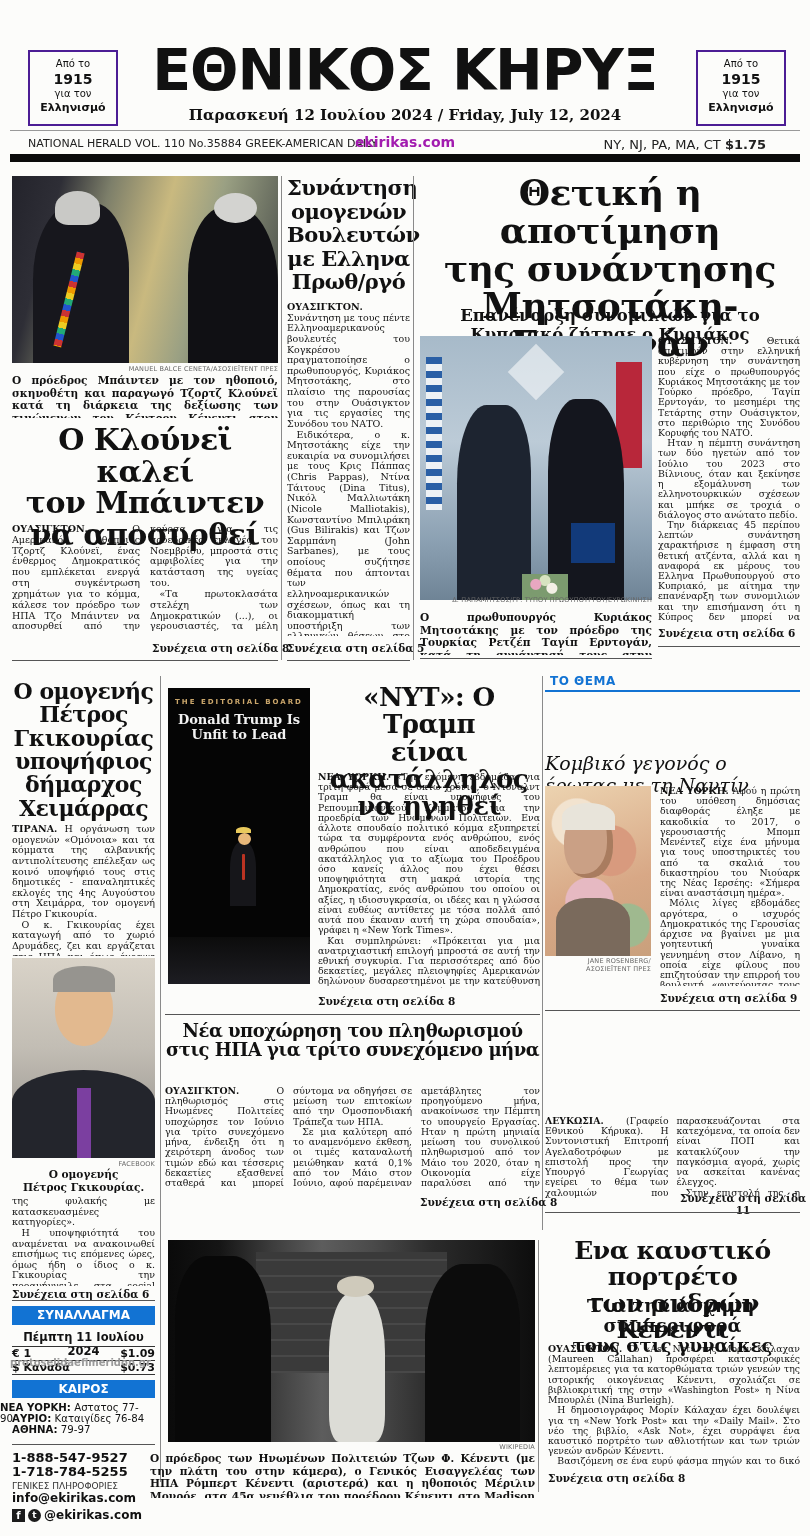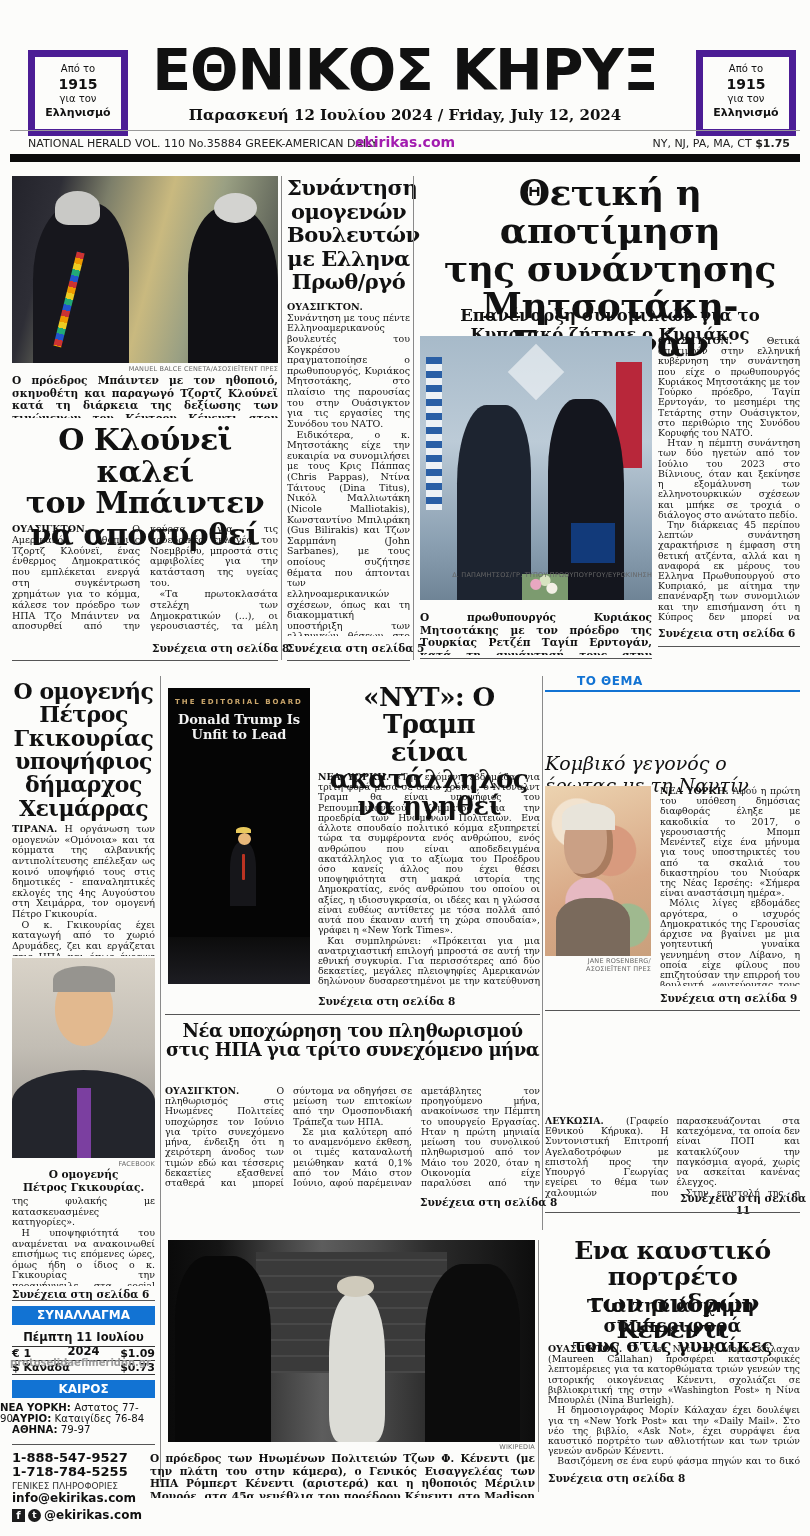--- a/index.html
+++ b/index.html
@@ -14,21 +14,21 @@
   .bodytxt b{font-weight:bold;}
   .bodytxt .bt{white-space:pre-line;}
   .cont{font-weight:bold;font-size:10.5px;font-family:"DejaVu Serif",serif;text-align:center;}
   .credit{font-size:6.5px;color:#666;text-align:right;font-family:"DejaVu Sans",sans-serif;letter-spacing:.2px;}
   .caption{font-weight:bold;font-size:10.6px;line-height:1.2;text-align:justify;}
   .vrule{width:1px;background:#8a8a8a;}
   .hrule{height:1px;background:#555;}
   .btn{background:#1273d3;color:#fff;font-family:"DejaVu Sans",sans-serif;font-weight:bold;
        text-align:center;font-size:12px;}
   .sans{font-family:"DejaVu Sans",sans-serif;}
-  .mast-box{border:7px solid #4c1d95;text-align:center;padding-top:6px;line-height:1.25;
+  .mast-box{border:2px solid #4c1d95;text-align:center;padding-top:6px;line-height:1.25;
             font-family:"DejaVu Sans",sans-serif;}
   .photo{overflow:hidden;position:absolute;}
   .kicker{color:#1273d3;font-family:"DejaVu Sans",sans-serif;font-weight:bold;font-size:12px;letter-spacing:.5px;}
   .exrow{display:flex;justify-content:space-between;font-family:"DejaVu Sans",sans-serif;
          font-weight:bold;font-size:11px;border-bottom:1px solid #333;}
   .wline{font-family:"DejaVu Sans",sans-serif;font-size:10.2px;}
   .wline b{font-weight:bold;}
 </style>
 </head>
 <body>
@@ -46,21 +46,21 @@
     <div style="font-size:14px;font-weight:bold;">1915</div>
     <div style="font-size:10px;">για τον</div>
     <div style="font-size:11px;font-weight:bold;">Ελληνισμό</div>
   </div>
   <div class="abs sans" style="left:0;right:0;top:42px;text-align:center;font-weight:900;font-size:57px;letter-spacing:-1px;line-height:1;">ΕΘΝΙΚΟΣ ΚΗΡΥΞ</div>
   <div class="abs" style="left:0;right:0;top:106px;text-align:center;font-weight:bold;font-size:15px;">Παρασκευή 12 Ιουλίου 2024 / Friday, July 12, 2024</div>
   <div class="abs hrule" style="left:10px;top:130px;width:790px;background:#999;"></div>
 
   <div class="abs sans" style="left:28px;top:137px;font-size:11px;color:#222;">NATIONAL HERALD VOL. 110  No.35884  GREEK-AMERICAN DAILY</div>
   <div class="abs sans" style="left:0;right:0;top:134px;text-align:center;font-weight:bold;font-size:14px;color:#a21caf;">ekirikas.com</div>
-  <div class="abs sans" style="right:20px;top:137px;font-size:11px;color:#222;">
+  <div class="abs sans" style="right:44px;top:137px;font-size:13px;color:#222;">
     <span>NY, NJ, PA, MA, CT</span>
     <b>$1.75</b>
   </div>
   <div class="abs" style="left:10px;top:154px;width:790px;height:8px;background:#0b0b0b;"></div>
 
   <div class="photo" style="left:12px;top:176px;width:266px;height:187px;background:linear-gradient(105deg,#23232b 0%,#2e2e36 16%,#7d7f6a 32%,#c9b97f 52%,#9aa083 68%,#3f4342 100%);">
     <div style="position:absolute;left:8%;top:14%;width:36%;height:90%;background:#17171d;border-radius:46% 40% 0 0;"></div>
     <div style="position:absolute;left:16%;top:8%;width:17%;height:18%;background:#c9c9c6;border-radius:50% 50% 30% 30%;"></div>
     <div style="position:absolute;left:20%;top:40%;width:8px;height:52%;background:repeating-linear-gradient(180deg,#c33 0 6px,#e90 6px 12px,#ec2 12px 18px,#2a7 18px 24px,#25c 24px 30px);transform:rotate(14deg);"></div>
     <div style="position:absolute;right:0;top:16%;width:34%;height:88%;background:#101014;border-radius:42% 48% 0 0;"></div>
@@ -97,21 +97,21 @@
   <div class="abs" style="left:420px;top:306px;width:380px;text-align:center;font-weight:bold;font-size:16.5px;">Επανέναρξη συνομιλιών για το Κυπριακό ζήτησε ο Κυριάκος</div>
   <div class="photo" style="left:420px;top:336px;width:232px;height:264px;background:linear-gradient(180deg,#a7bac9 0%,#bccbd7 40%,#8ba0b2 78%,#6f8496 100%);">
     <div style="position:absolute;left:6px;top:8%;width:16px;height:58%;background:repeating-linear-gradient(180deg,#2a5fa5 0 7px,#eef2f5 7px 14px);"></div>
     <div style="position:absolute;right:10px;top:10%;width:26px;height:40%;background:#b8273a;"></div>
     <div style="position:absolute;left:50%;top:6%;width:40px;height:40px;transform:translateX(-50%) rotate(45deg);background:rgba(255,255,255,.55);"></div>
     <div style="position:absolute;left:16%;top:26%;width:32%;height:74%;background:#1d2430;border-radius:40% 34% 0 0;"></div>
     <div style="position:absolute;right:12%;top:24%;width:33%;height:76%;background:#14161e;border-radius:36% 42% 0 0;"></div>
     <div style="position:absolute;right:16%;bottom:14%;width:44px;height:40px;background:#123a7a;"></div>
     <div style="position:absolute;left:44%;bottom:0;width:46px;height:26px;background:radial-gradient(circle at 30% 40%,#e8a7c0 0 5px,transparent 6px),radial-gradient(circle at 65% 55%,#f3f0e5 0 5px,transparent 6px),radial-gradient(circle at 50% 25%,#d7e3c0 0 5px,transparent 6px),#7c9b6f;"></div>
   </div>
-  <div class="abs credit" style="left:420px;top:571px;width:232px;">Δ. ΠΑΠΑΜΗΤΣΟΣ/ΓΡ. ΤΥΠΟΥ ΠΡΩΘΥΠΟΥΡΓΟΥ/ΕΥΡΩΚΙΝΗΣΗ</div>
+  <div class="abs credit" style="left:420px;top:596px;width:232px;">Δ. ΠΑΠΑΜΗΤΣΟΣ/ΓΡ. ΤΥΠΟΥ ΠΡΩΘΥΠΟΥΡΓΟΥ/ΕΥΡΩΚΙΝΗΣΗ</div>
   <div class="abs caption" style="left:420px;top:611px;width:232px;height:44px;overflow:hidden;">Ο πρωθυπουργός Κυριάκος Μητσοτάκης με τον πρόεδρο της Τουρκίας Ρετζέπ Ταγίπ Ερντογάν, κατά τη συνάντησή τους στην Ουάσιγκτον την Τετάρτη 10 Ιουλίου.</div>
   <div class="abs hrule" style="left:420px;top:658px;width:232px;"></div>
   <div class="abs bodytxt" style="left:658px;top:336px;width:142px;height:286px;font-size:9.3px;line-height:1.1;"><b>ΟΥΑΣΙΓΚΤΟΝ.</b> <span class="bt">Θετικά αποτιμούν στην ελληνική κυβέρνηση την συνάντηση που είχε ο πρωθυπουργός Κυριάκος Μητσοτάκης με τον Τούρκο πρόεδρο, Ταγίπ Ερντογάν, το μεσημέρι της Τετάρτης στην Ουάσιγκτον, στο περιθώριο της Συνόδου Κορυφής του ΝΑΤΟ.
  Ηταν η πέμπτη συνάντηση των δύο ηγετών από τον Ιούλιο του 2023 στο Βίλνιους, όταν και ξεκίνησε η εξομάλυνση των ελληνοτουρκικών σχέσεων και μπήκε σε τροχιά ο διάλογος στο ανώτατο πεδίο.
  Την διάρκειας 45 περίπου λεπτών συνάντηση χαρακτήρισε η έμφαση στη θετική ατζέντα, αλλά και η αναφορά εκ μέρους του Ελληνα Πρωθυπουργού στο Κυπριακό, με αίτημα την επανέναρξη των συνομιλιών και την επισήμανση ότι η Κύπρος δεν μπορεί να παραμένει διαιρεμένη.
  Οι δύο ηγέτες συμφώνησαν στο αμοιβαίο όφελος από τη διατήρηση κλίματος ηρεμίας στις διμερείς σχέσεις και πως πρέπει να εντατικοποιήσουν τη συνεργασία για την επίτευξη του στό-</span></div>
   <div class="abs cont" style="left:658px;top:627px;">Συνέχεια στη σελίδα 6</div>
   <div class="abs hrule" style="left:658px;top:646px;width:142px;"></div>
 
   <div class="abs vrule" style="left:160px;top:676px;height:806px;"></div>
@@ -176,21 +176,21 @@
   <div class="abs hl" style="left:318px;top:684px;width:222px;font-size:26px;">«ΝΥΤ»: Ο Τραμπ
 είναι ακατάλληλος
 να ηγηθεί</div>
   <div class="abs bodytxt" style="left:318px;top:772px;width:222px;height:216px;font-size:9.3px;line-height:1.1;"><b>ΝΕΑ ΥΟΡΚΗ.</b> <span class="bt">«Την επόμενη εβδομάδα, για τρίτη φορά μέσα σε οκτώ χρόνια, ο Ντόναλντ Τραμπ θα είναι υποψήφιος του Ρεπουμπλικανικού Κόμματος για την προεδρία των Ηνωμένων Πολιτειών. Ενα άλλοτε σπουδαίο πολιτικό κόμμα εξυπηρετεί τώρα τα συμφέροντα ενός ανθρώπου, ενός ανθρώπου που είναι αποδεδειγμένα ακατάλληλος για το αξίωμα του Προέδρου όσο κανείς άλλος που έχει θέσει υποψηφιότητα στη μακρά ιστορία της Δημοκρατίας, ενός ανθρώπου του οποίου οι αξίες, η ιδιοσυγκρασία, οι ιδέες και η γλώσσα είναι ευθέως αντίθετες με τόσα πολλά από αυτά που έκαναν αυτή τη χώρα σπουδαία», γράφει η «New York Times».
  Και συμπληρώνει: «Πρόκειται για μια ανατριχιαστική επιλογή μπροστά σε αυτή την εθνική συγκυρία. Για περισσότερες από δύο δεκαετίες, μεγάλες πλειοψηφίες Αμερικανών δηλώνουν δυσαρεστημένοι με την κατεύθυνση της χώρας, και η μετά Covid εποχή του επίμονου πληθωρισμού, των υψηλών επιτοκίων, του κοινωνικού διχασμού και της πολιτικής στασιμότητας έχει αφήσει πολλούς ψηφοφόρους ακόμη πιο απογοητευμένους και απελπισμένους».
  Σύμφωνα με το άρθρο της «New York Times», το</span></div>
   <div class="abs cont" style="left:318px;top:995px;">Συνέχεια στη σελίδα 8</div>
   <div class="abs hrule" style="left:165px;top:1014px;width:375px;"></div>
   <div class="abs vrule" style="left:542px;top:676px;height:554px;"></div>
 
-  <div class="abs kicker" style="left:577px;top:674px;text-align:center;">ΤΟ ΘΕΜΑ</div>
+  <div class="abs kicker" style="left:550px;top:674px;text-align:center;">ΤΟ ΘΕΜΑ</div>
   <div class="abs" style="left:545px;top:690px;width:255px;height:2px;background:#1273d3;"></div>
   <div class="abs ital" style="left:545px;top:752px;width:255px;font-size:19px;">Κομβικό γεγονός ο έρωτας με τη Ναντίν</div>
   <div class="photo" style="left:545px;top:786px;width:106px;height:170px;background:radial-gradient(circle at 30% 22%,#f2e3cf 0 16%,transparent 17%),radial-gradient(circle at 62% 38%,#d89a7e 0 20%,transparent 21%),radial-gradient(circle at 42% 68%,#e6b9c2 0 18%,transparent 19%),radial-gradient(circle at 78% 82%,#9fb98f 0 13%,transparent 14%),linear-gradient(160deg,#ecd3b0,#d8a886 60%,#c9a07c);">
     <div style="position:absolute;left:18%;top:14%;width:46%;height:40%;background:#caa085;border-radius:46%;box-shadow:inset -6px -4px 0 #a97c5f;"></div>
     <div style="position:absolute;left:16%;top:10%;width:50%;height:16%;background:#e8e4da;border-radius:50% 50% 0 0;"></div>
     <div style="position:absolute;left:10%;bottom:0;width:70%;height:34%;background:#7a6a5c;border-radius:40% 40% 0 0;"></div>
   </div>
   <div class="abs credit" style="left:545px;top:957px;width:106px;">JANE ROSENBERG/ΑΣΟΣΙΕΪΤΕΝΤ ΠΡΕΣ</div>
   <div class="abs bodytxt" style="left:660px;top:786px;width:140px;height:200px;font-size:9.3px;line-height:1.1;"><b>ΝΕΑ ΥΟΡΚΗ.</b> <span class="bt">Αφού η πρώτη του υπόθεση δημόσιας διαφθοράς έληξε με κακοδικία το 2017, ο γερουσιαστής Μπομπ Μενέντεζ είχε ένα μήνυμα για τους υποστηρικτές του από τα σκαλιά του δικαστηρίου του Νιούαρκ της Νέας Ιερσέης: «Σήμερα είναι αναστάσιμη ημέρα».
  Μόλις λίγες εβδομάδες αργότερα, ο ισχυρός Δημοκρατικός της Γερουσίας άρχισε να βγαίνει με μια γοητευτική γυναίκα γεννημένη στον Λίβανο, η οποία είχε φίλους που επιζητούσαν την επιρροή του βουλευτή, «φυτεύοντας τους σπόρους» για την πτώση του.

